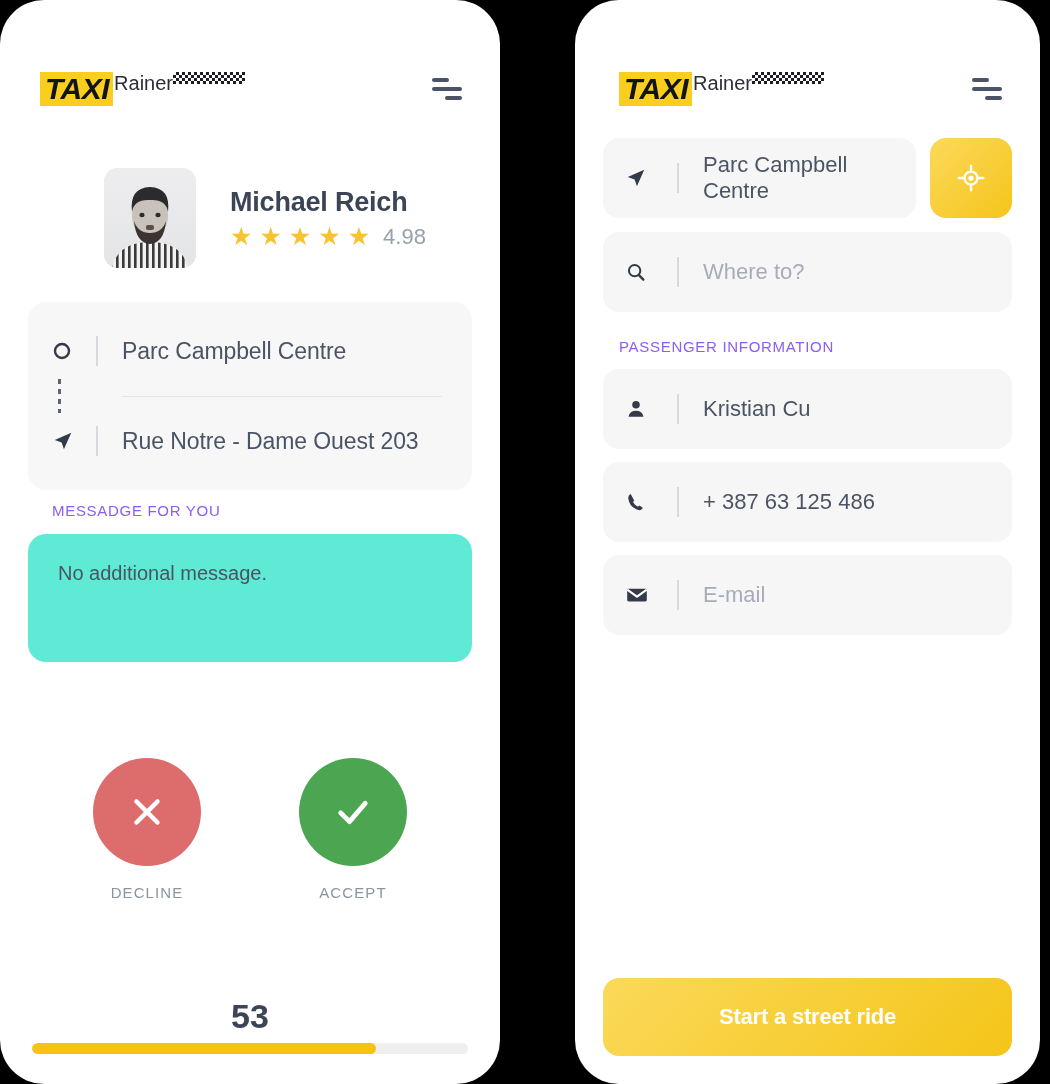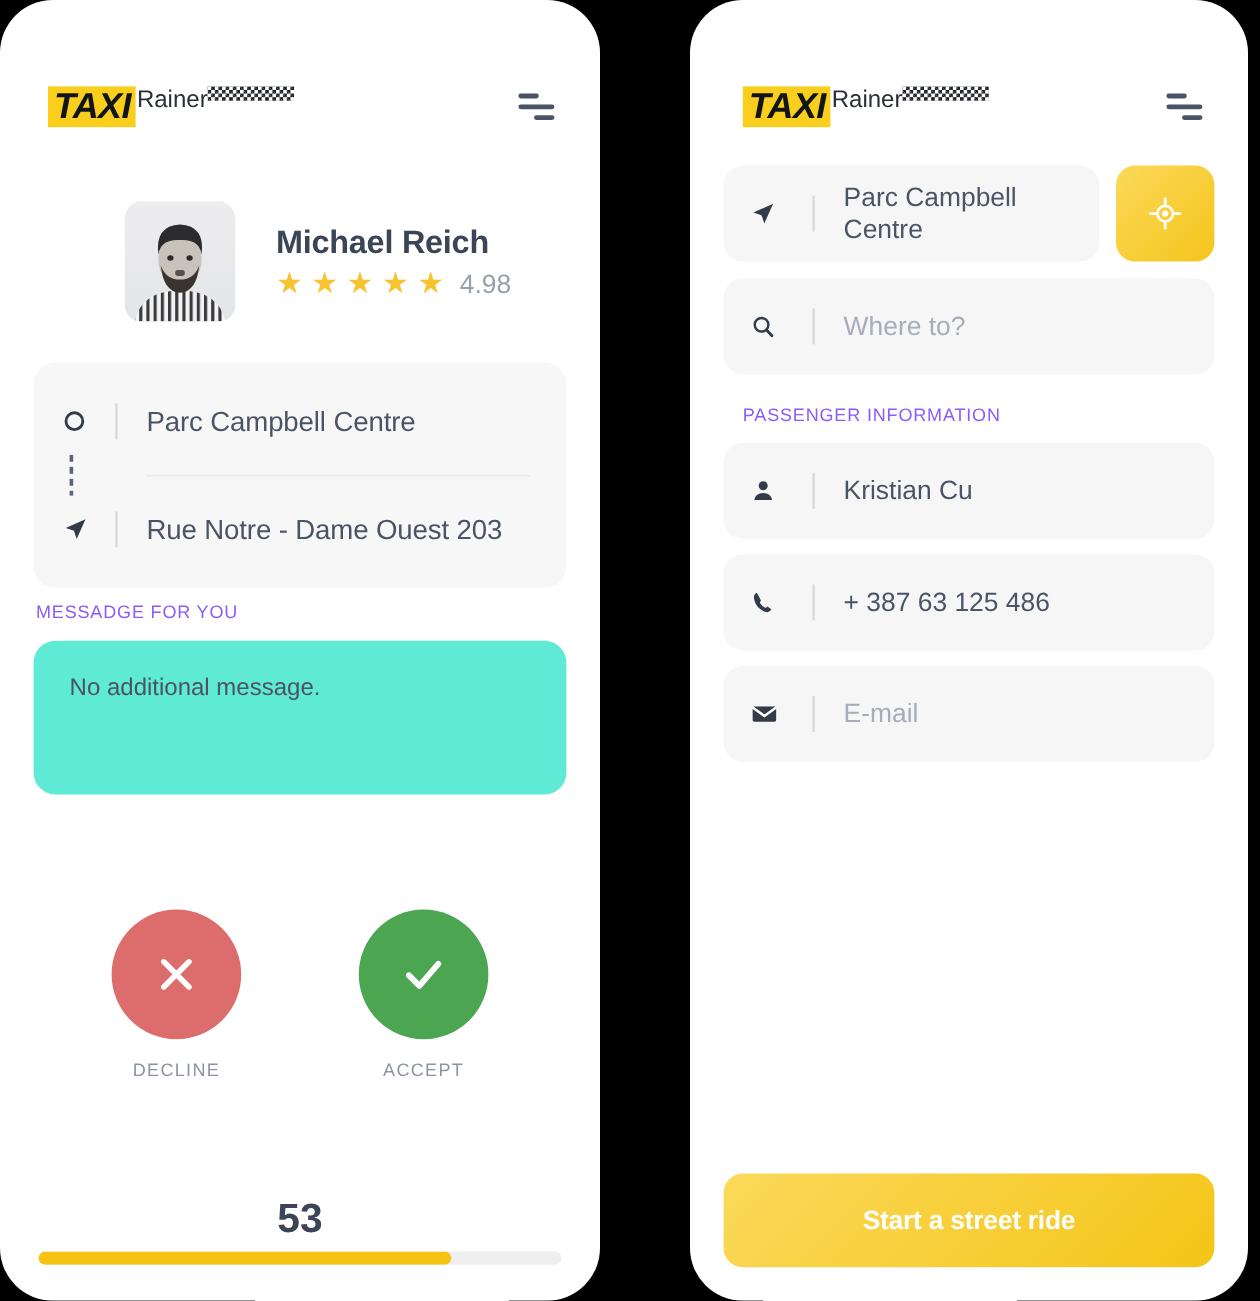--- a/index.html
+++ b/index.html
@@ -93,21 +93,21 @@
     background-image: linear-gradient(#5c6475 55%, rgba(255,255,255,0) 0%);
     background-size: 3px 10px; background-repeat: repeat-y;
   }
   .route-hr { flex: 1; height: 1px; background: #e3e5e9; margin-left: 26px; margin-right: 4px; }
 
   
   .section-label {
     position: absolute; font-size: 15px; letter-spacing: 0.7px;
     color: #8b5cf6; text-transform: uppercase;
   }
-  #message-label { top: 502px; left: 30px; }
+  #message-label { top: 502px; left: 52px; }
   .message-card {
     position: absolute; top: 534px; left: 28px; right: 28px; height: 128px;
     background: #5eead4; border-radius: 18px; padding: 28px 30px;
   }
   .message-text { font-size: 20px; color: #4b5464; }
 
   
   .actions {
     position: absolute; top: 758px; left: 0; right: 0;
     display: flex; justify-content: center; gap: 98px;

